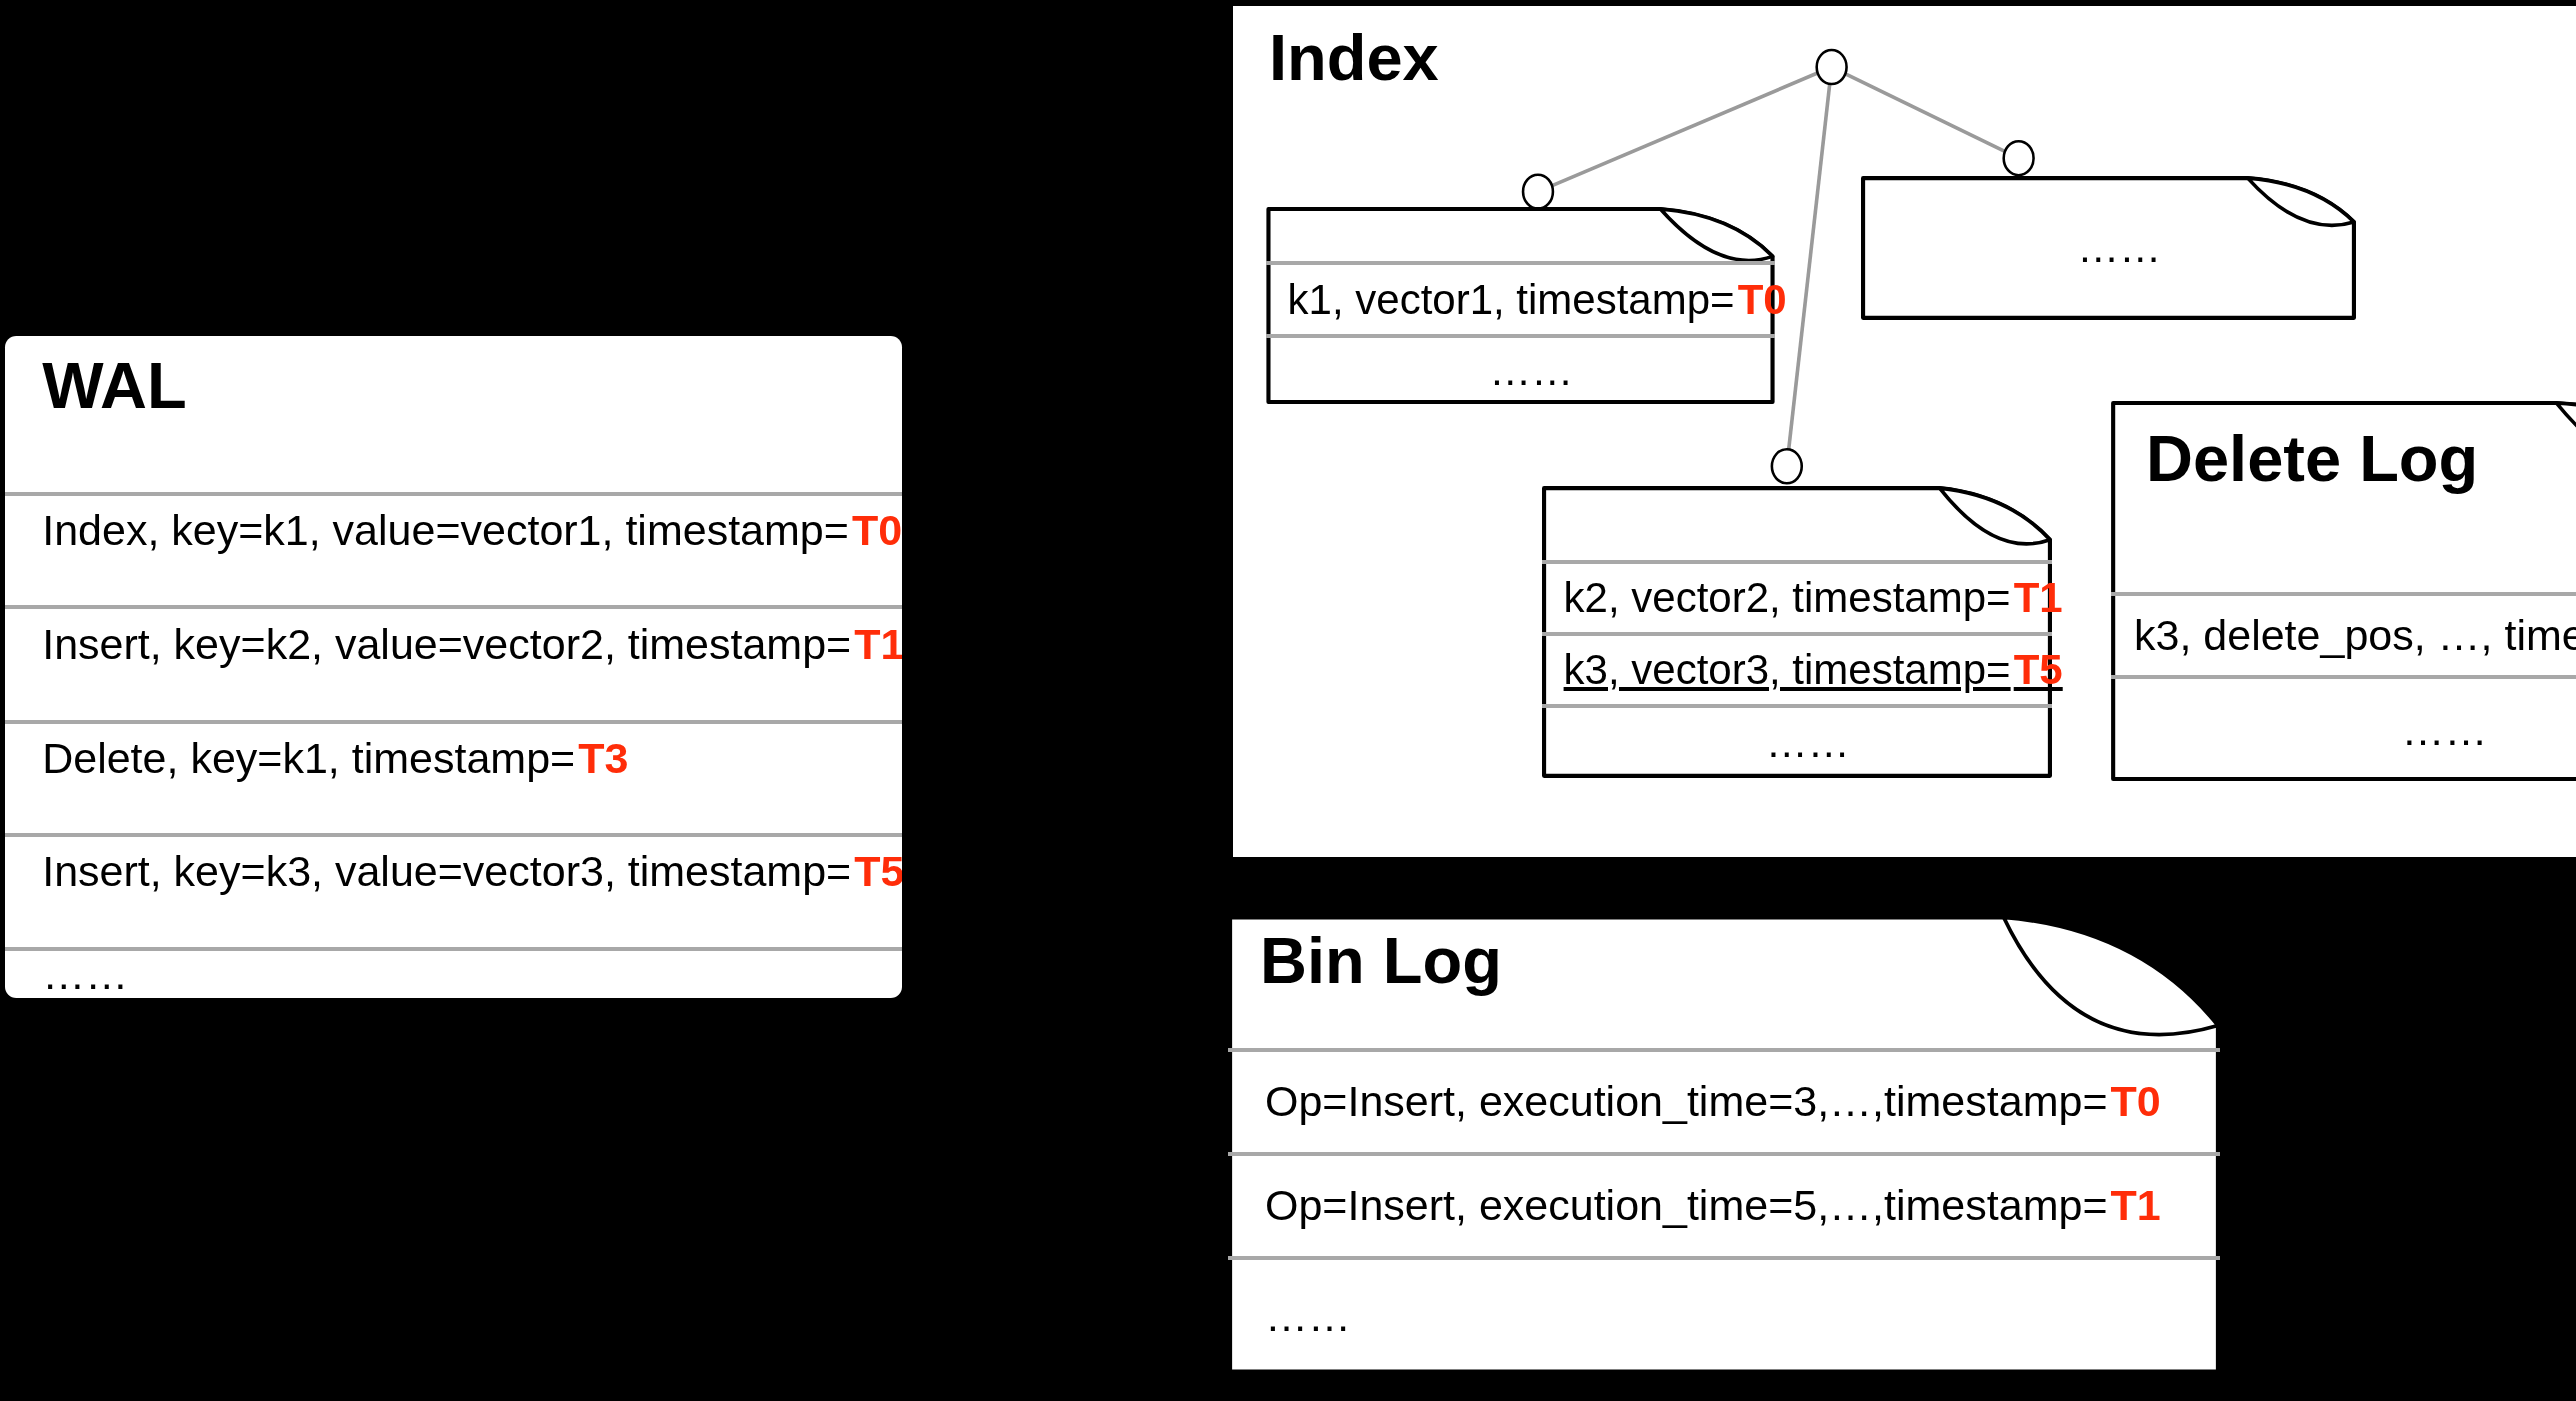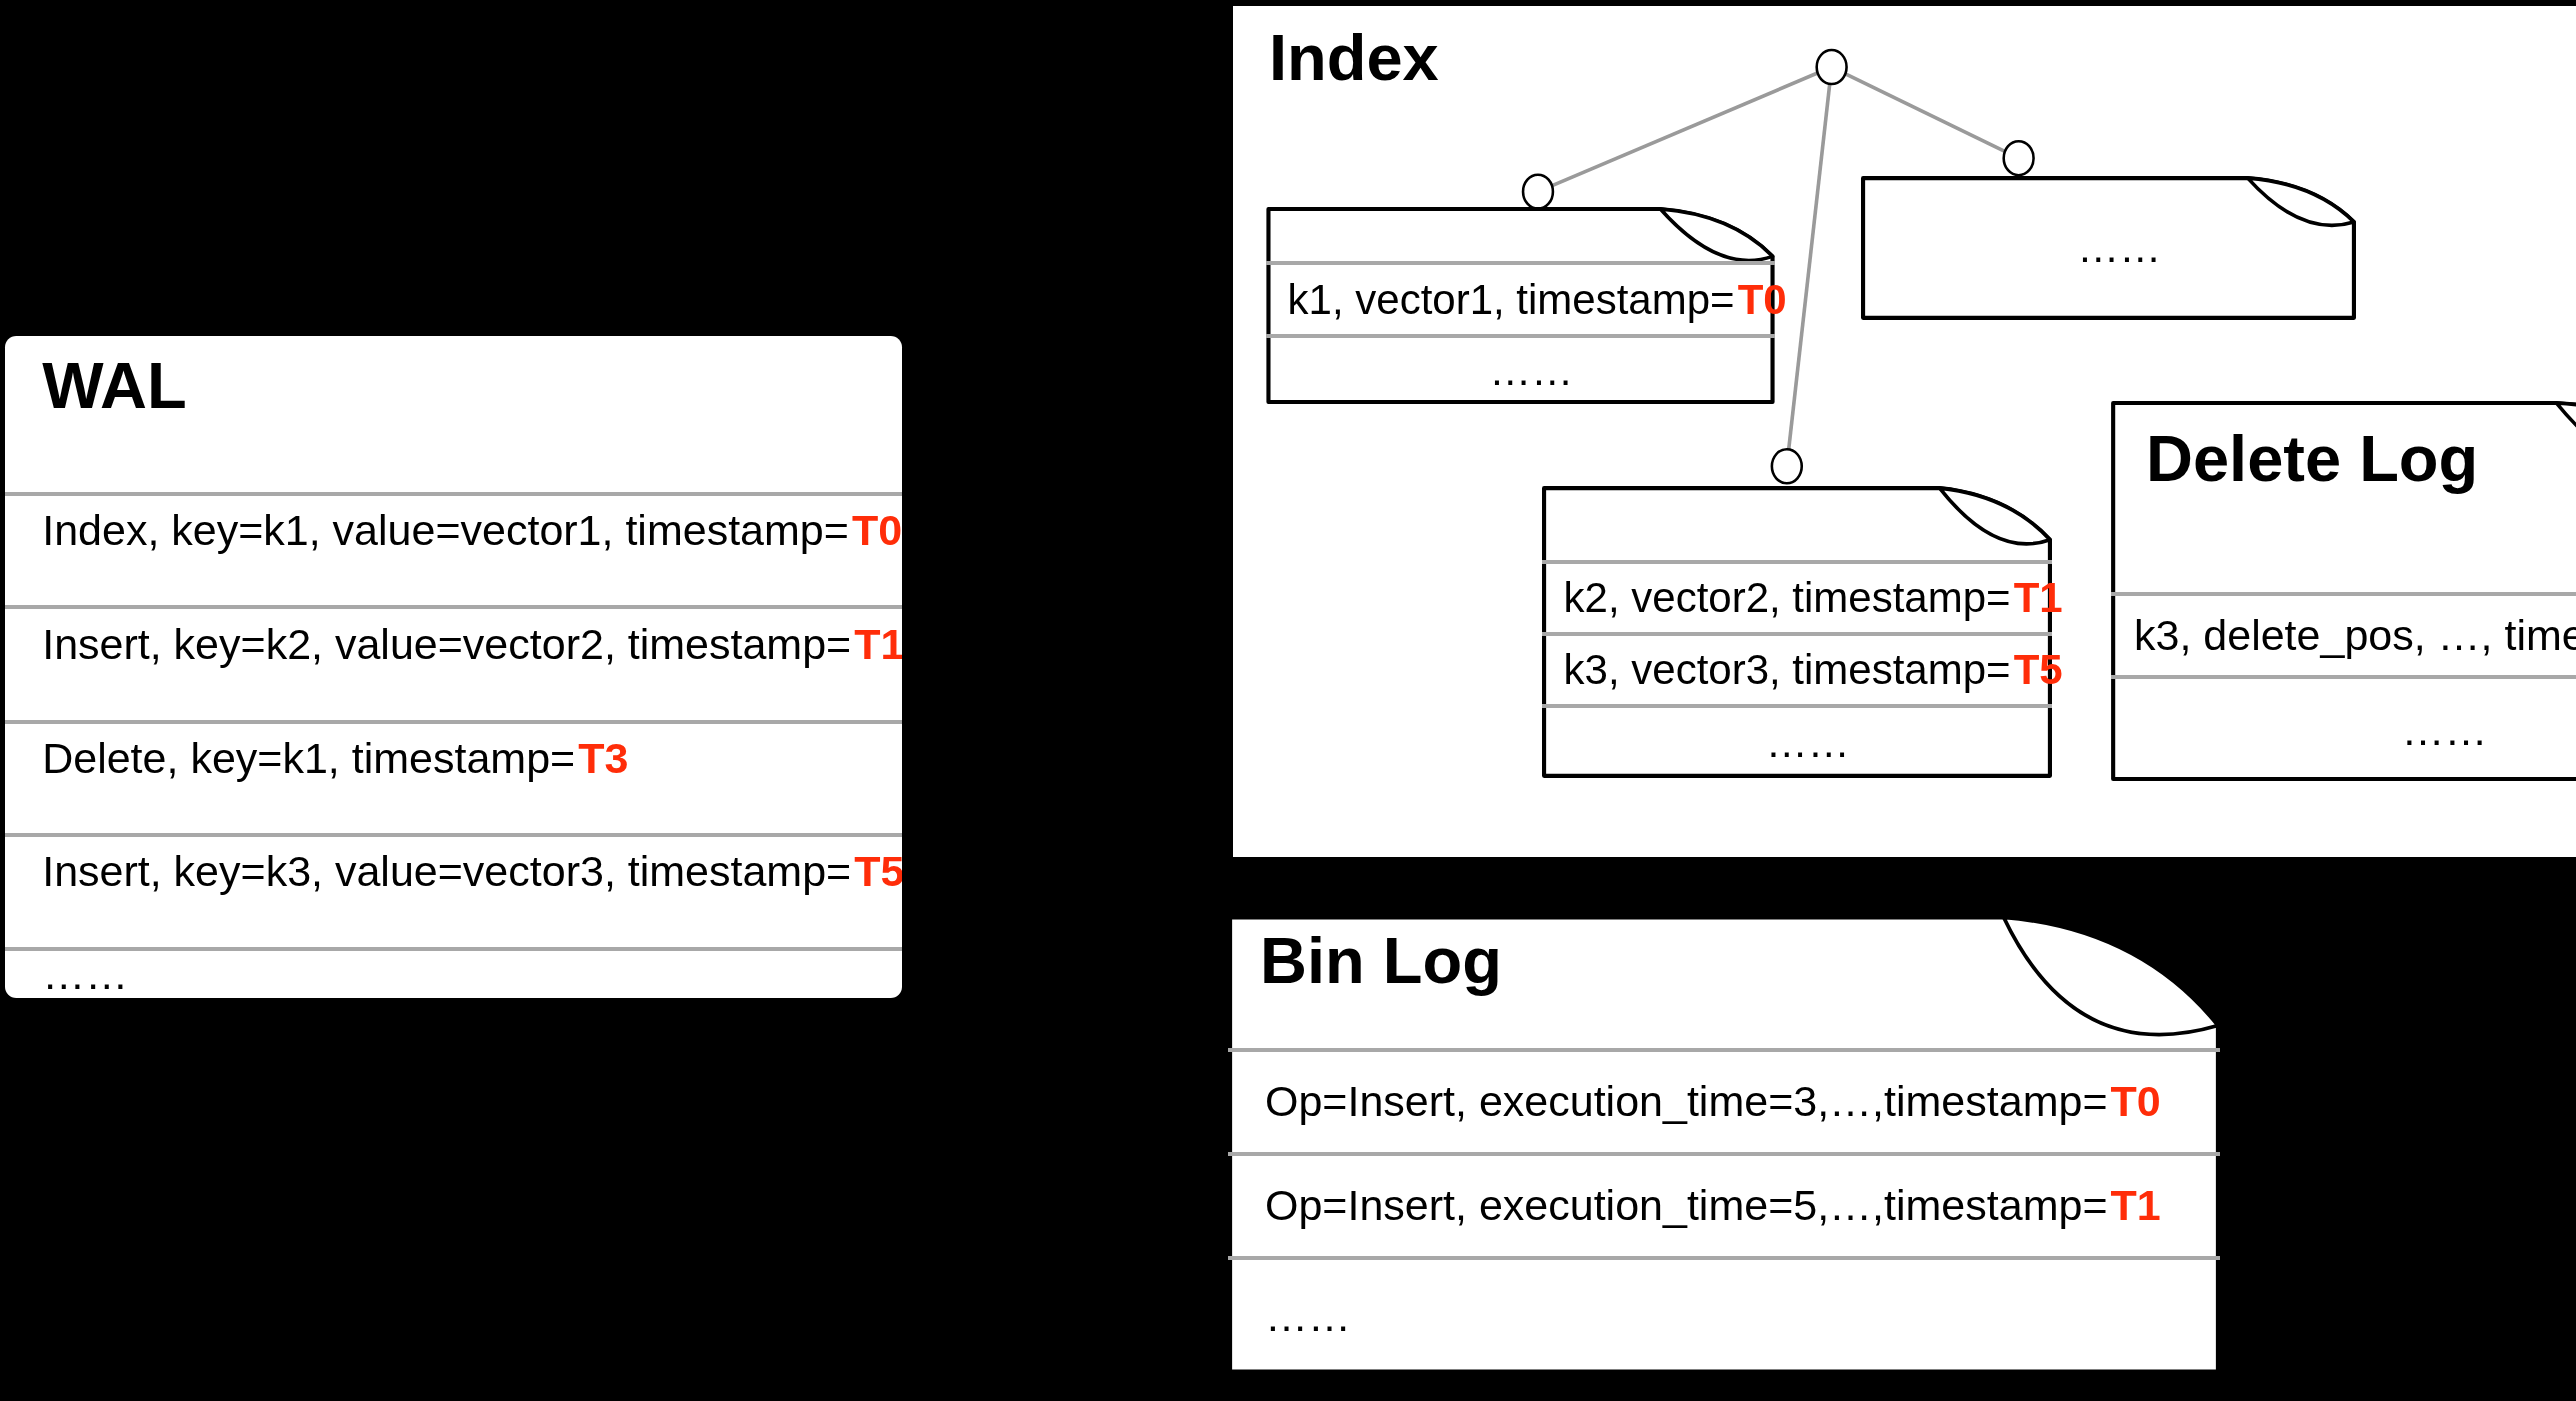--- a/index.html
+++ b/index.html
@@ -111,21 +111,21 @@
     <div class="doc seg2">
       <svg class="doc-bg" viewBox="0 0 989 566">
         <path class="sheet" d="M4,4 L771,4 Q905,18 985,104 L985,562 L4,562 Z"></path>
         <path class="flap" d="M771,4 Q905,18 985,104 Q880,142 771,4 Z"></path>
       </svg>
       <div class="dhead" style="height:74px;"></div>
       <div class="trow rline seg-row" style="height:72px;">
         <span>k2, vector2, timestamp=</span>
           <span class="ts">T1</span>
       </div>
-      <div class="trow rline seg-row" style="height:72px;">
+      <div class="trow rline seg-row" style="height:72px;text-decoration:underline;">
         <span>k3, vector3, timestamp=</span>
           <span class="ts">T5</span>
       </div>
       <div class="trow rline seg-row center" style="flex:1;">
         <span>……</span>
       </div>
     </div>
 
     <div class="doc seg3">
       <svg class="doc-bg" viewBox="0 0 960 279">

